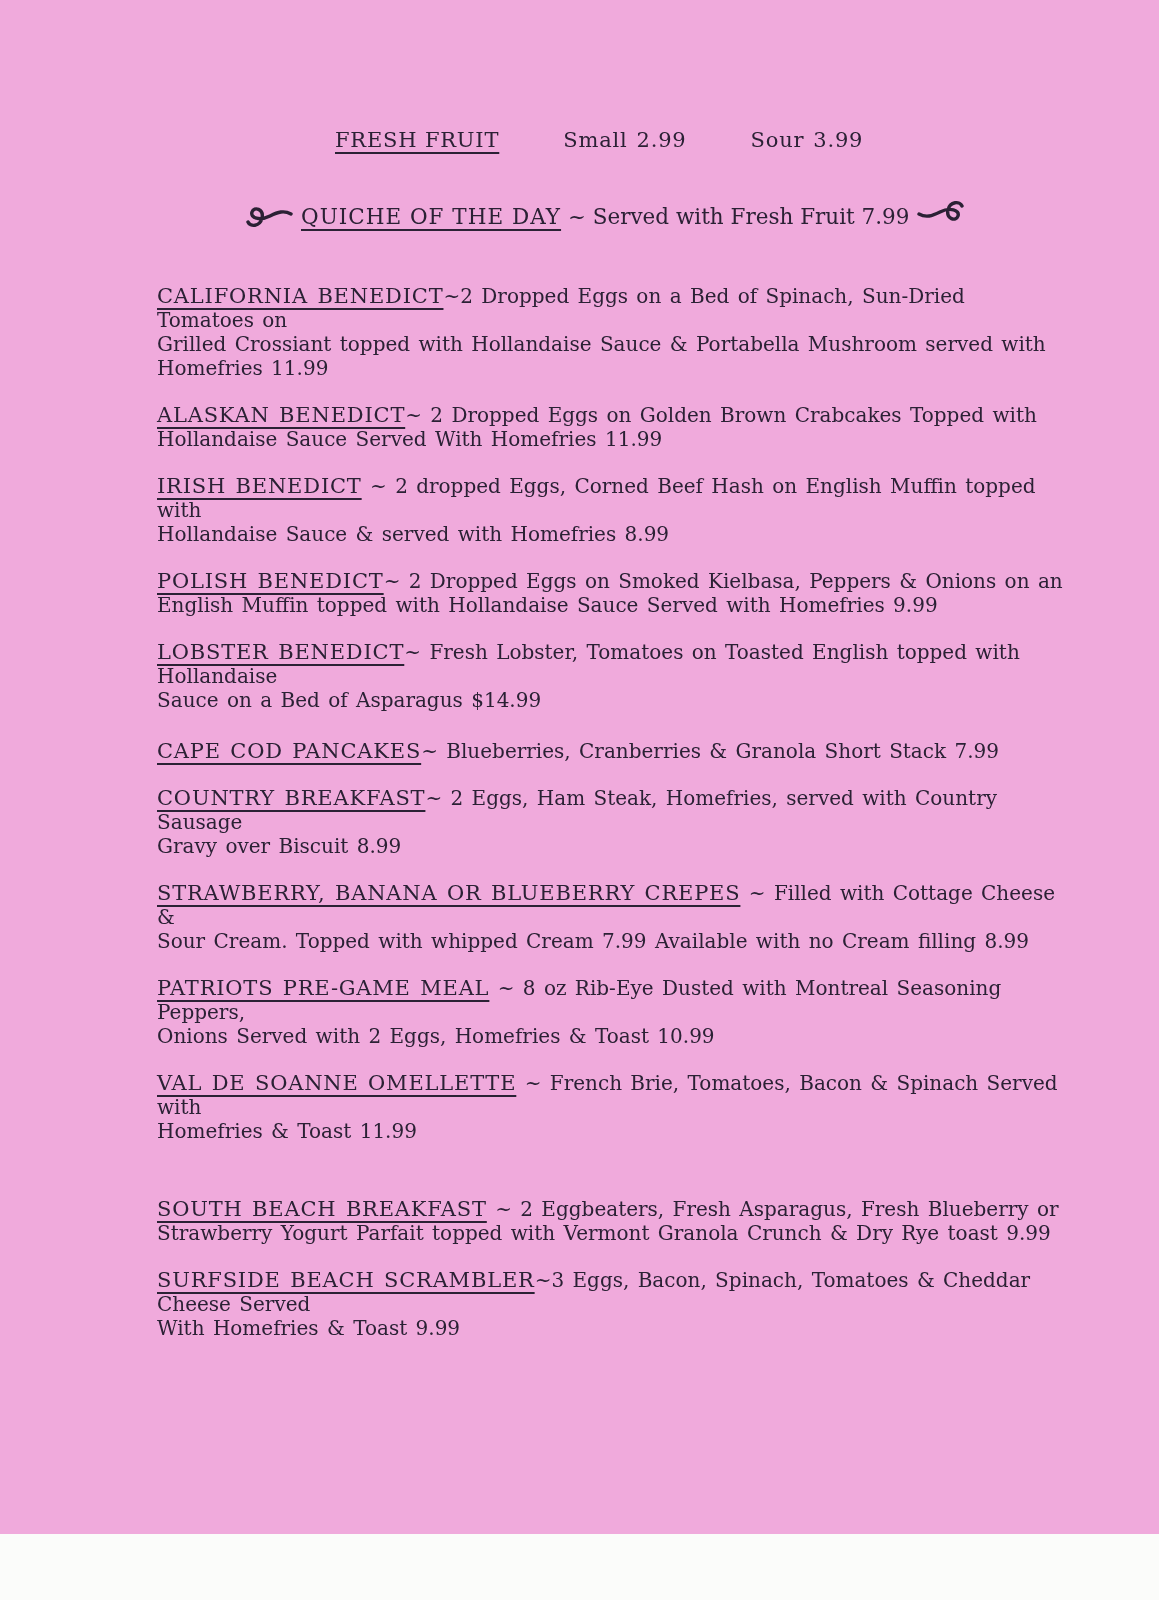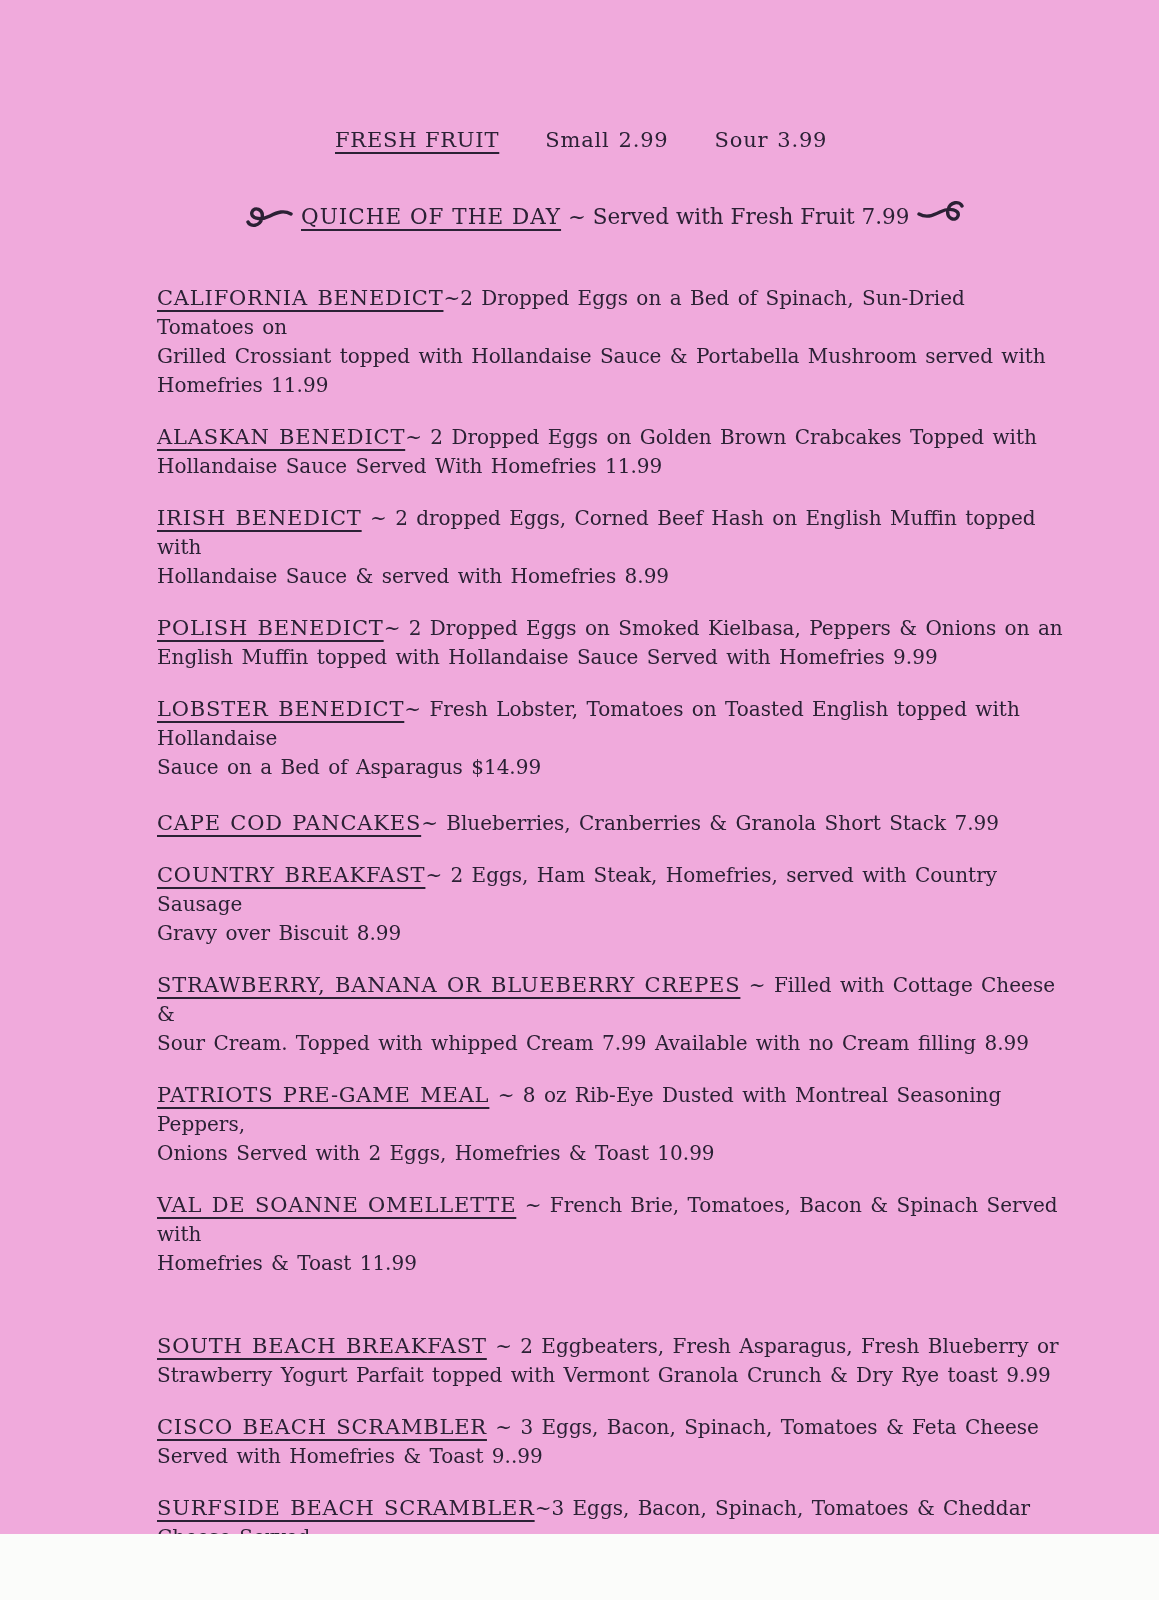--- a/index.html
+++ b/index.html
@@ -27,21 +27,21 @@
   }
   .line { white-space: pre-line; }
   .u {
     text-decoration: underline;
     text-decoration-thickness: 1.6px;
     text-underline-offset: 5px;
   }
   .fresh-line {
     display: flex;
     align-items: baseline;
-    gap: 46px;
+    gap: 64px;
     margin-left: 178px;
     font-size: 21px;
     letter-spacing: 0.8px;
   }
   .pair { display: inline-flex; gap: 9px; }
   .quiche-line {
     display: flex;
     align-items: center;
     gap: 8px;
     margin-left: 88px;
@@ -49,21 +49,21 @@
     font-size: 21.5px;
   }
   .quiche-line .title { letter-spacing: 1px; }
   .flourish { color: #2b2135; flex: 0 0 auto; }
   .flourish.right svg { transform: rotate(180deg); }
   .items { margin-top: 50px; }
   .item {
     white-space: pre-line;
     width: 912px;
     font-size: 20px;
-    line-height: 29px;
+    line-height: 24px;
     margin: 0 0 23px 0;
     word-spacing: 2px;
   }
   .item .t {
     font-size: 21px;
     letter-spacing: 0.8px;
     text-decoration: underline;
     text-decoration-thickness: 1.6px;
     text-underline-offset: 5px;
   }
@@ -117,21 +117,19 @@
     <p class="item"><span class="t">COUNTRY BREAKFAST</span><span>~ 2 Eggs, Ham Steak, Homefries,  served with Country Sausage
 Gravy over Biscuit 8.99</span></p>
     <p class="item"><span class="t">STRAWBERRY, BANANA OR BLUEBERRY CREPES</span><span> ~ Filled with Cottage Cheese &amp;
 Sour Cream. Topped with whipped  Cream 7.99   Available with no Cream filling  8.99</span></p>
     <p class="item"><span class="t">PATRIOTS PRE-GAME MEAL</span><span> ~ 8 oz Rib-Eye Dusted with  Montreal Seasoning  Peppers,
 Onions Served with 2 Eggs,  Homefries &amp; Toast  10.99</span></p>
     <p class="item"><span class="t">VAL DE SOANNE OMELLETTE</span><span> ~ French  Brie, Tomatoes, Bacon &amp;  Spinach Served with
 Homefries &amp;  Toast  11.99</span></p>
     <p class="item gap-lg"><span class="t">SOUTH BEACH BREAKFAST</span><span> ~ 2 Eggbeaters, Fresh Asparagus, Fresh Blueberry or
 Strawberry Yogurt  Parfait topped with Vermont Granola Crunch &amp;   Dry Rye toast   9.99</span></p>
-    <p class="item"><span class="t">CISCO BEACH SCRAMBLER</span><span> ~ 3 Eggs, Bacon,  Spinach,  Tomatoes &amp;   Feta  Cheese
-Served with Homefries &amp;  Toast   9..99</span></p>
     <p class="item"><span class="t">SURFSIDE BEACH SCRAMBLER</span><span>~3 Eggs, Bacon, Spinach, Tomatoes &amp;  Cheddar Cheese Served
 With Homefries &amp; Toast 9.99</span></p>
   </div>
 
 </div>
 
 <div class="scan-strip"></div>
 
 </body></html>

